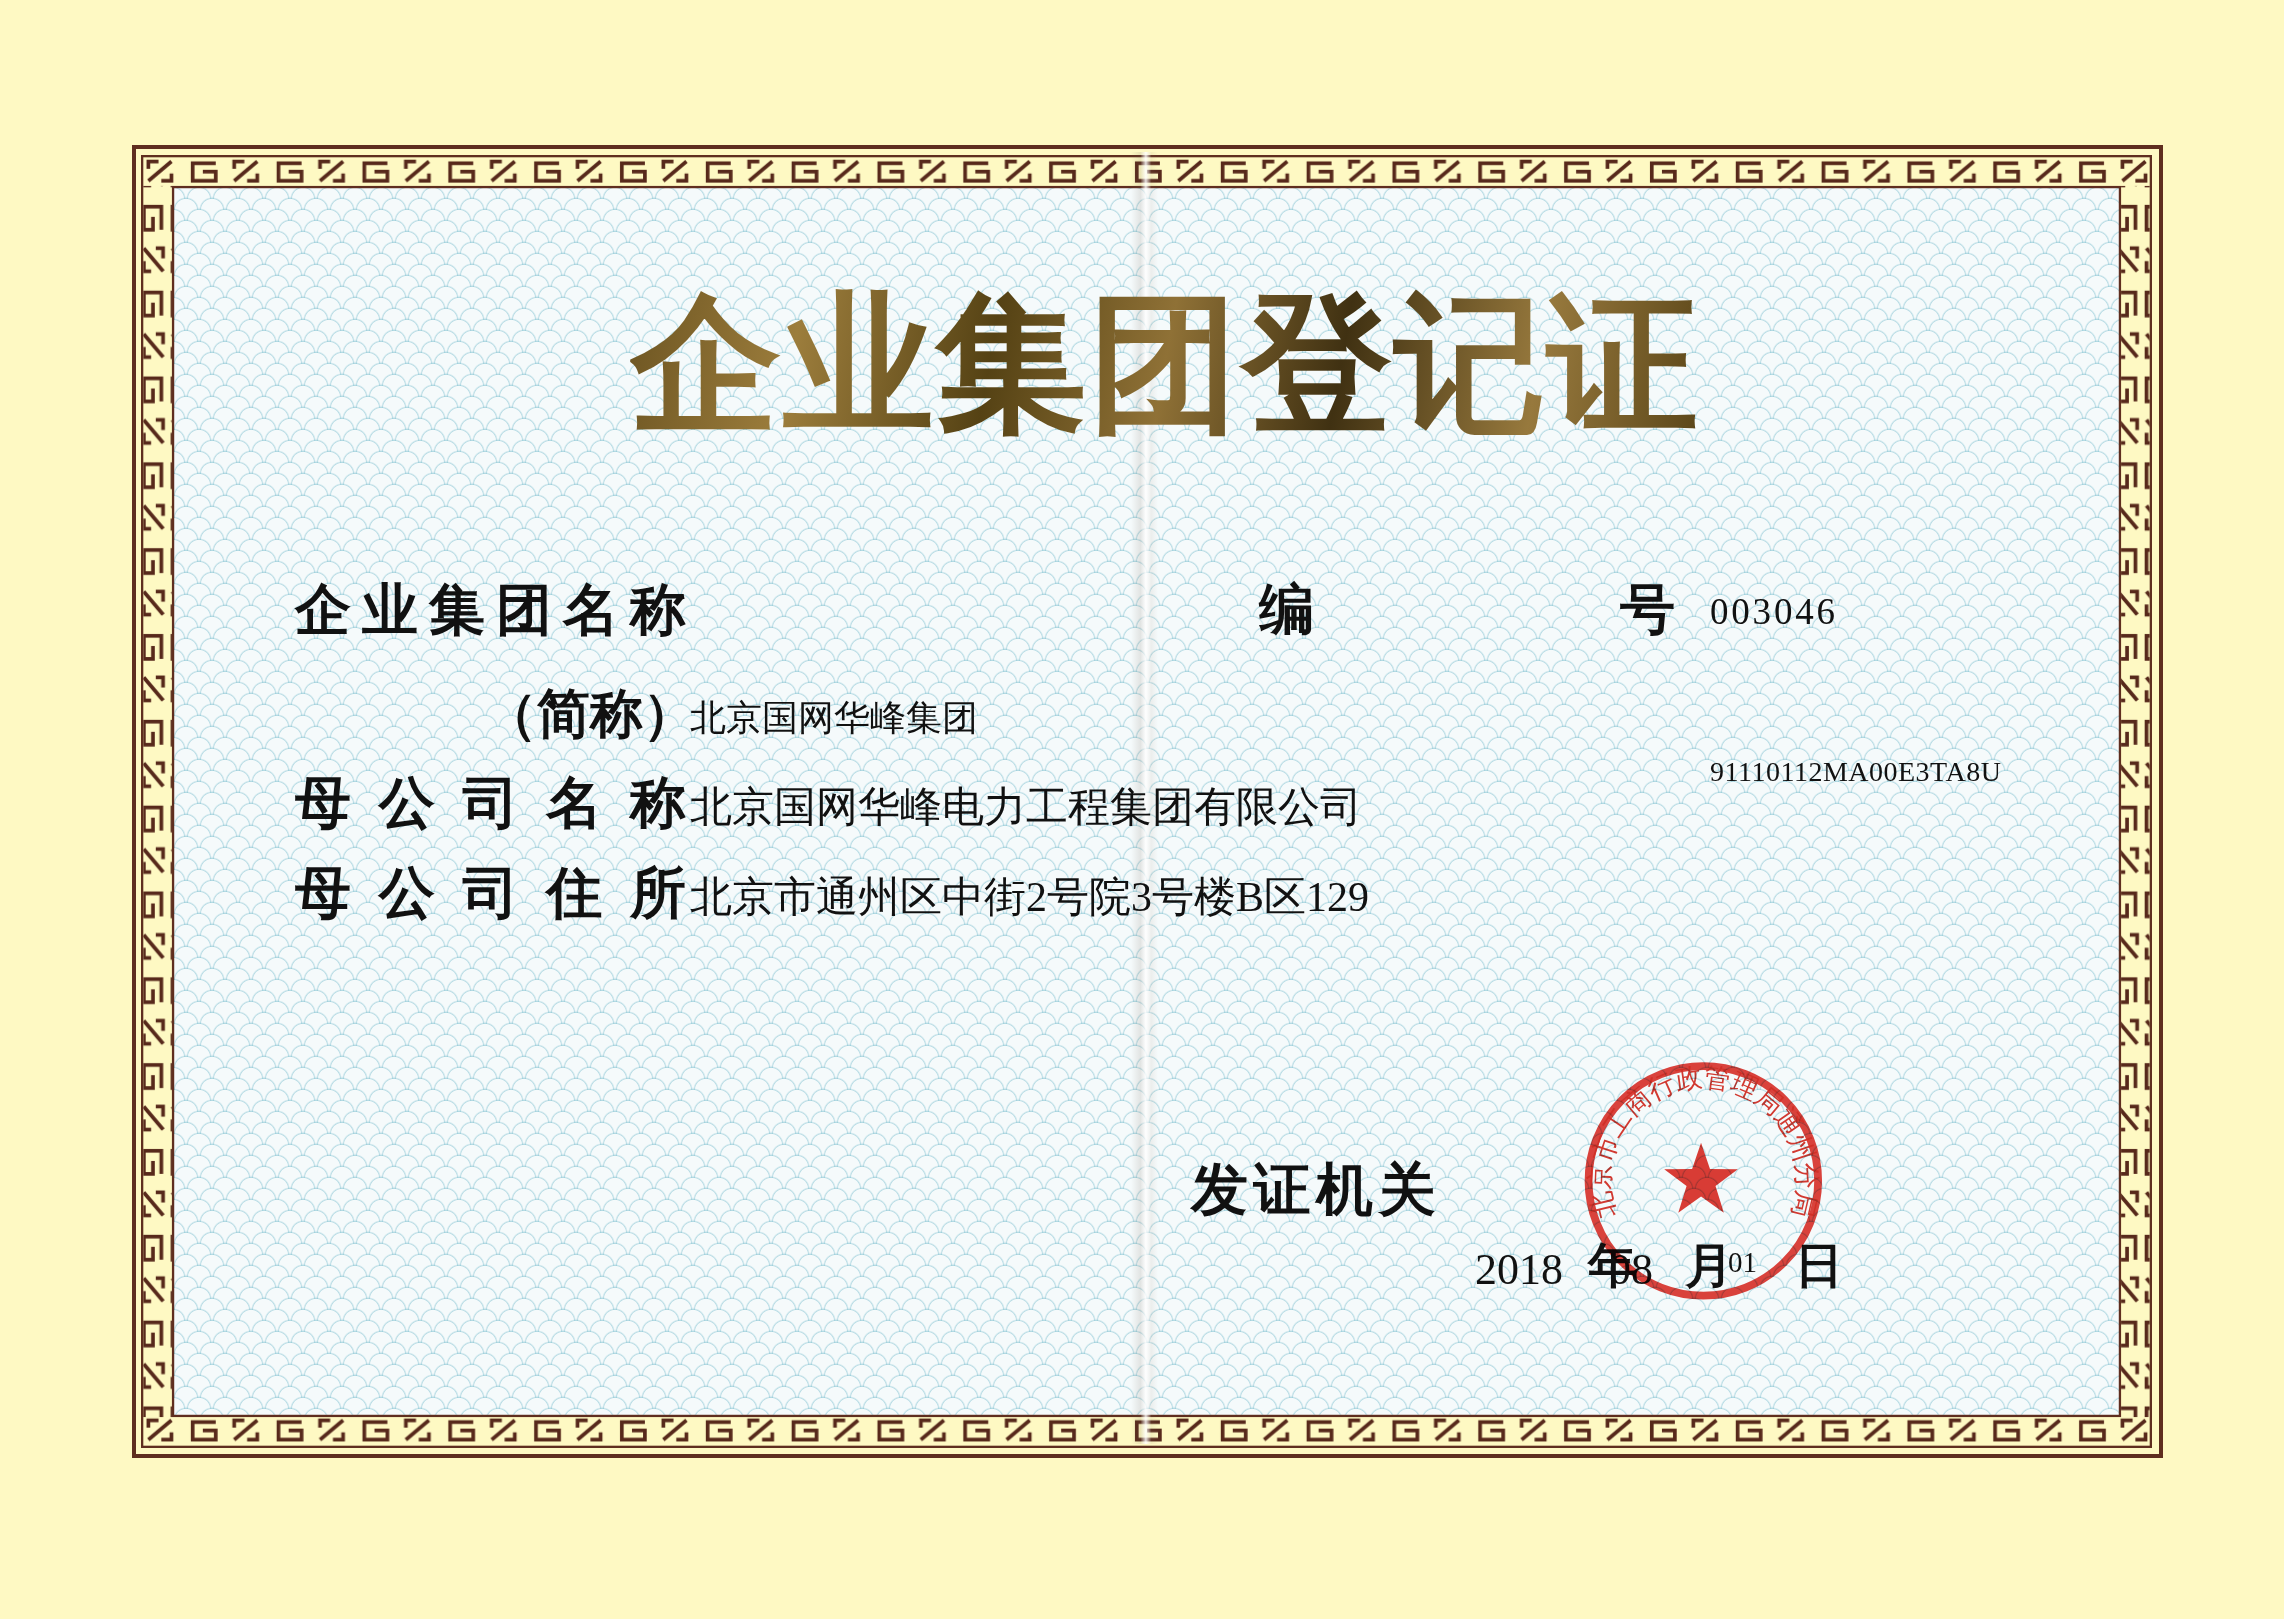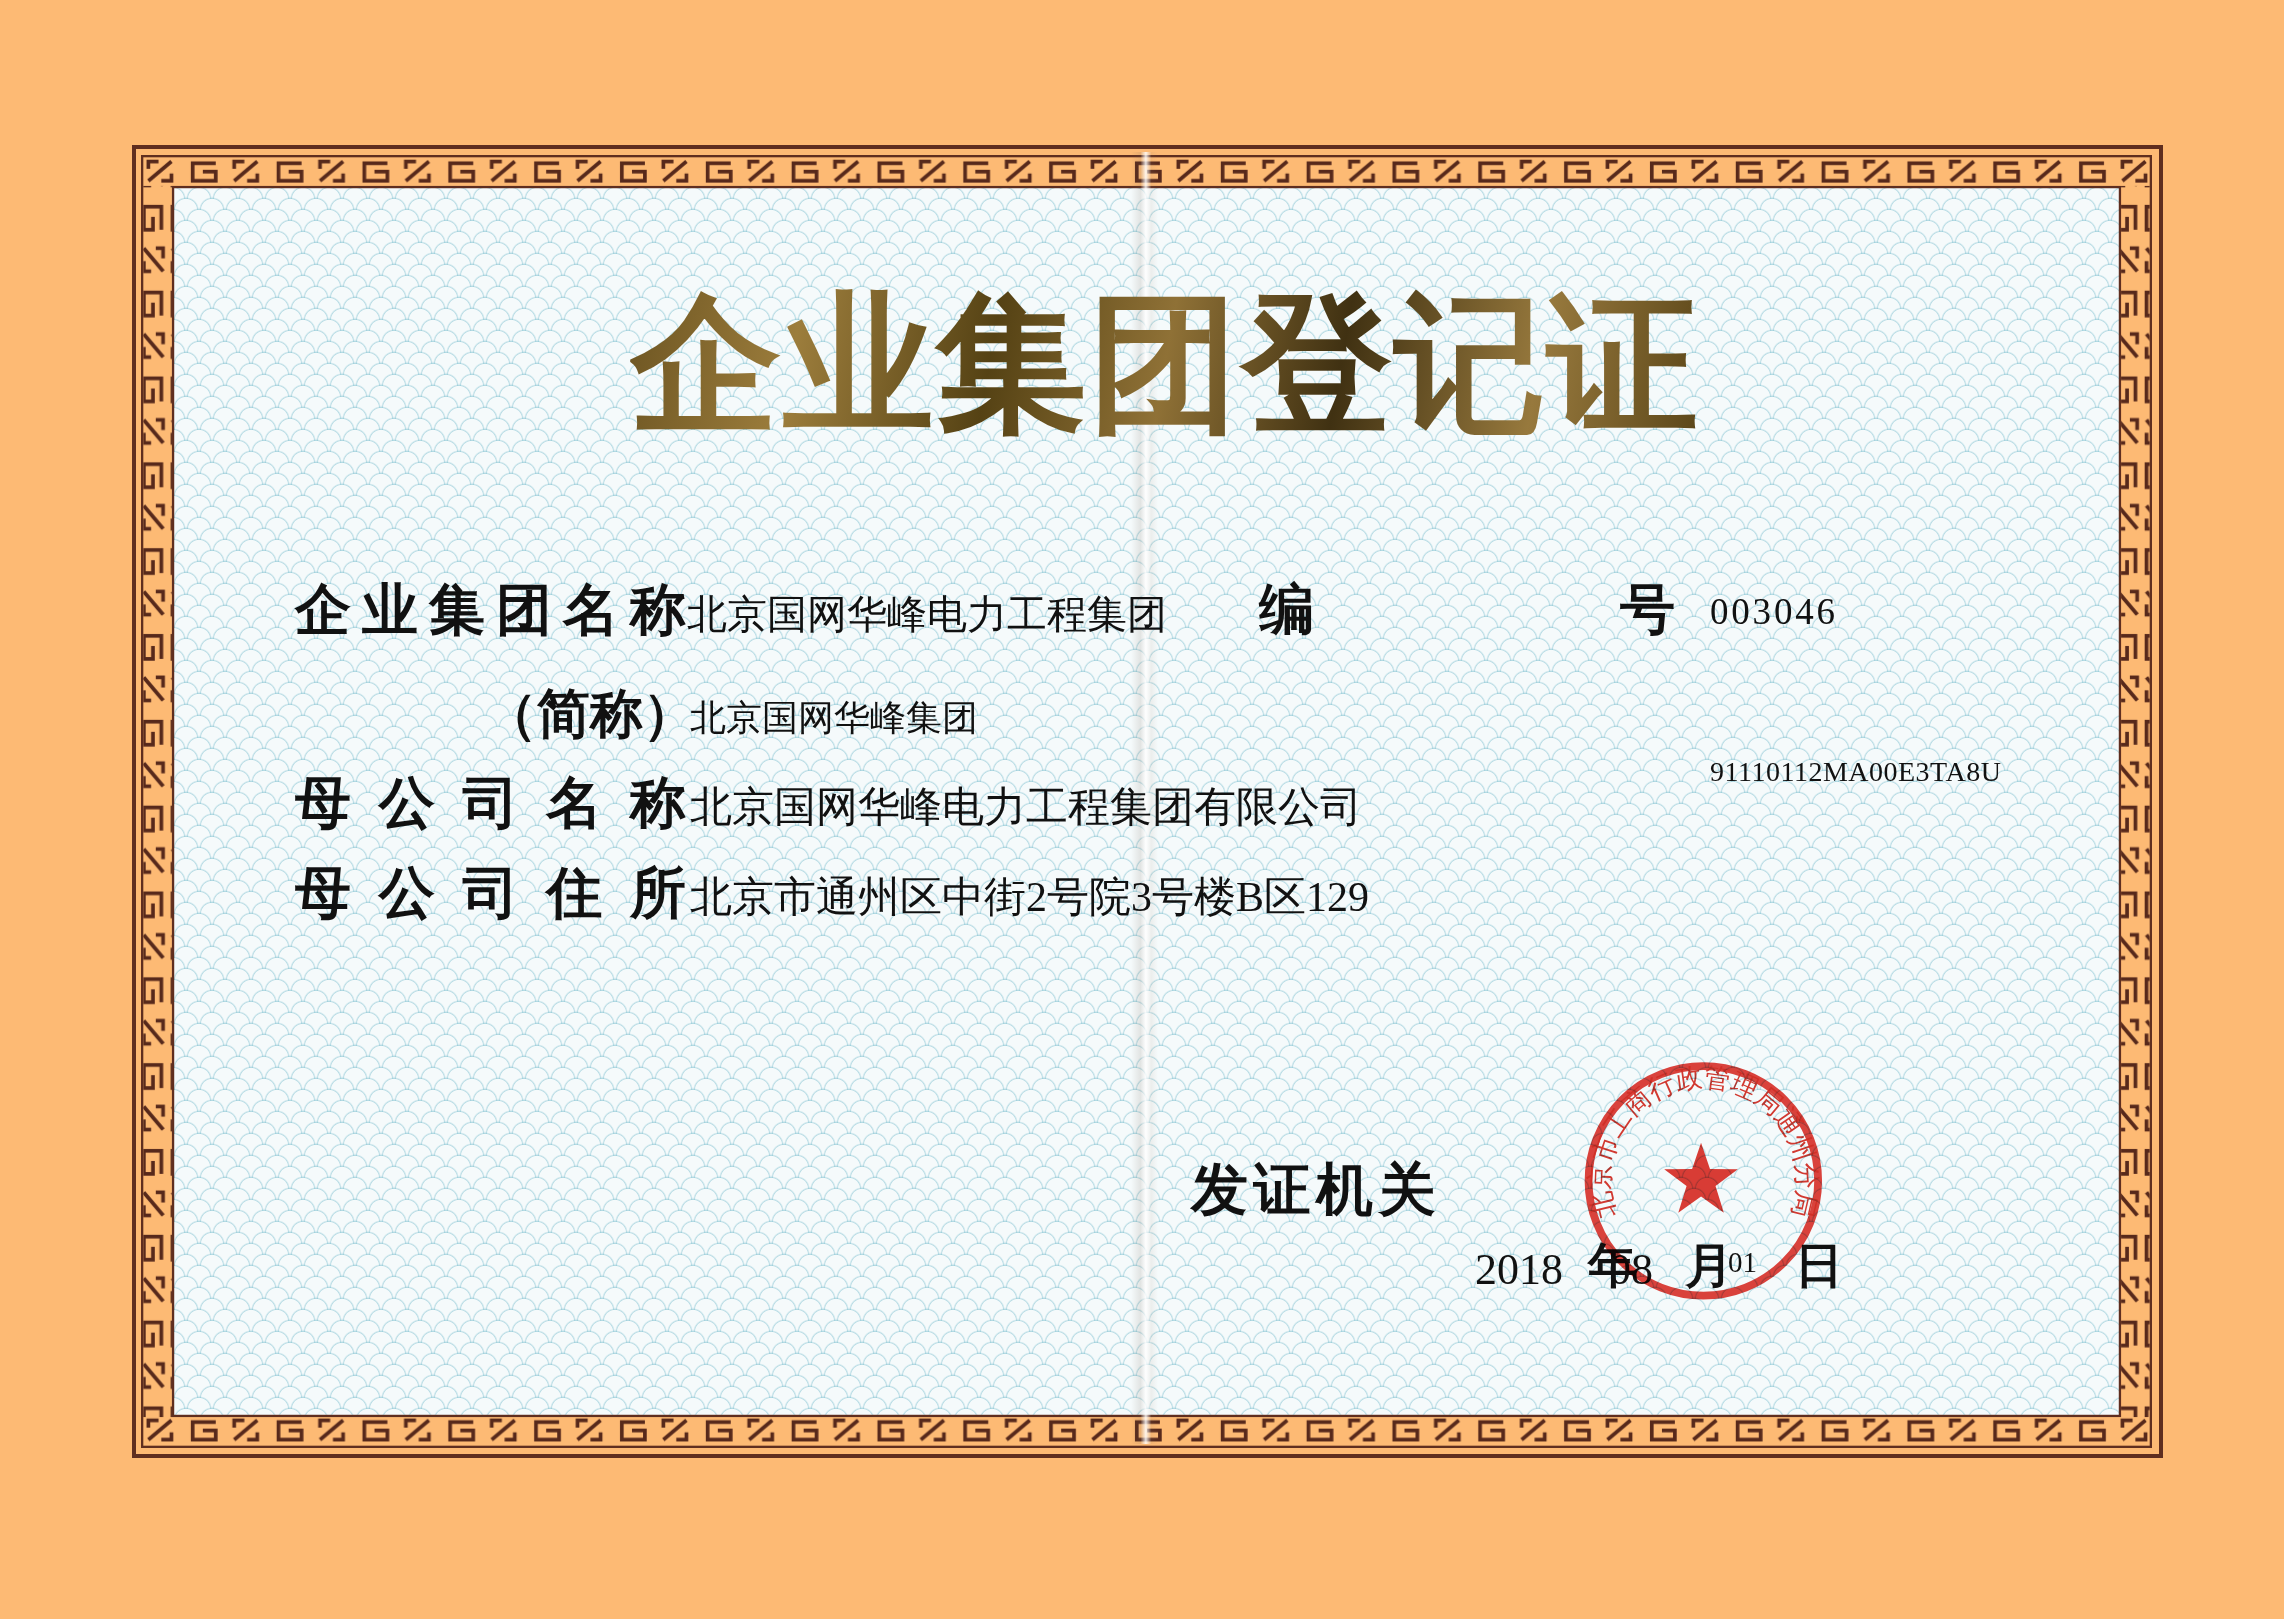--- a/index.html
+++ b/index.html
@@ -1,16 +1,16 @@
 <!DOCTYPE html>
 <html style="font-size:7.4px"><head>
 <meta charset="utf-8">
 <style>
   html,body{margin:0;padding:0;background:#ffffff;}
-  .page{position:relative;width:2284px;height:1619px;background:#fdba74;overflow:hidden;
+  .page{position:relative;width:2284px;height:1619px;background:#fef9c3;overflow:hidden;
         font-family:"Liberation Serif","DejaVu Serif",serif;color:#111;}
 
   
   .frame-outer{position:absolute;left:132px;top:145px;width:2031px;height:1313px;
                border:4.2px solid #5f2e1f;box-sizing:border-box;}
   .band-svg{position:absolute;left:141px;top:155px;}
 
   
   .content-bg{position:absolute;left:173px;top:188px;width:1946px;height:1228px;
       background-color:#f5fafb;
@@ -104,21 +104,20 @@
   <div class="title">企业集团登记证</div>
 
   <div class="lbl lbl-group justify">
       <span>企</span>
       <span>业</span>
       <span>集</span>
       <span>团</span>
       <span>名</span>
       <span>称</span>
     </div>
-  <div class="val val-group">北京国网华峰电力工程集团</div>
   <div class="lbl lbl-serial justify">
       <span>编</span>
       <span>号</span>
     </div>
   <div class="val val-serial">003046</div>
 
   <div class="lbl lbl-alias">（简称）</div>
   <div class="val val-alias">北京国网华峰集团</div>
   <div class="val val-code">91110112MA00E3TA8U</div>
 

